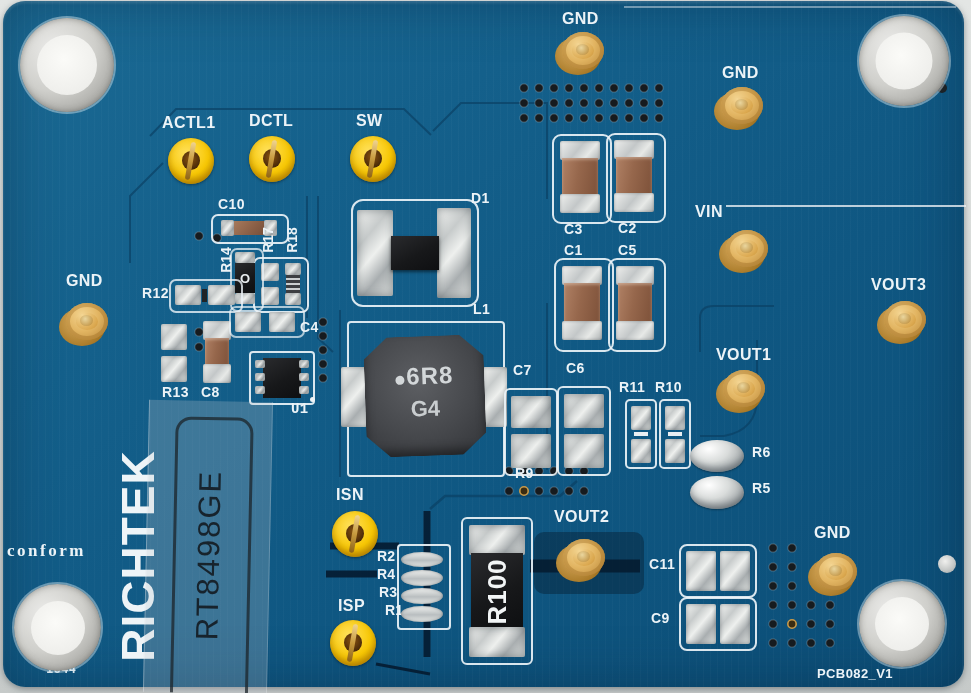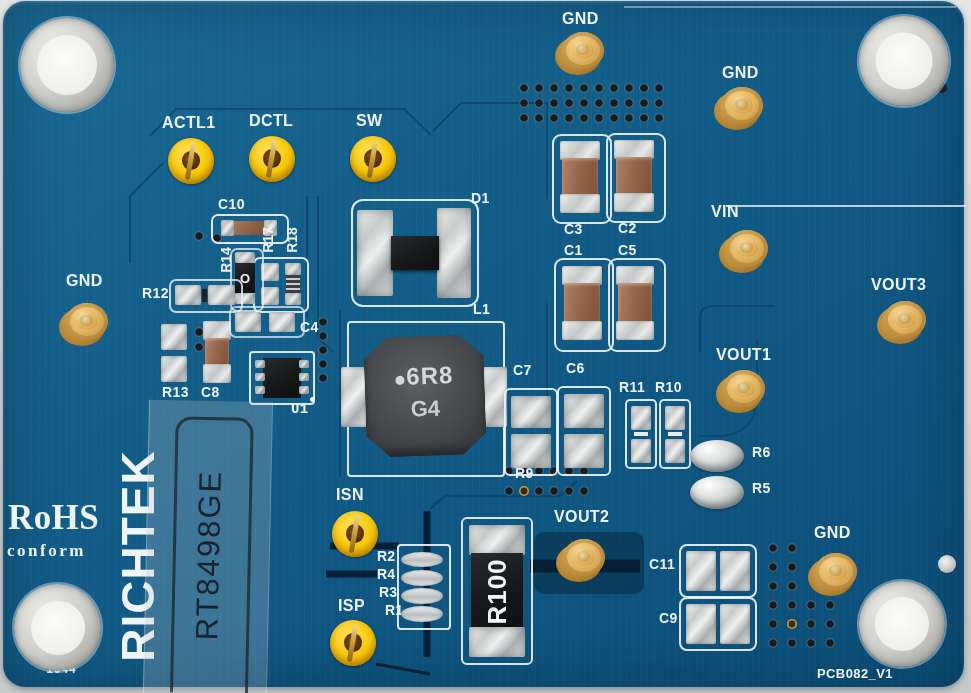--- a/index.html
+++ b/index.html
@@ -169,21 +169,20 @@
         <use href="#via" x="199" y="347"></use>
       <use href="#via" x="323" y="322"></use>
         <use href="#via" x="323" y="336"></use>
         <use href="#via" x="323" y="350"></use>
         <use href="#via" x="323" y="364"></use>
         <use href="#via" x="323" y="378"></use>
       <circle cx="942" cy="88" r="5" fill="#1c2226"></circle>
     </g>
   </svg>
 
-  <div class="lbl" style="left:8px;top:498px;font-family:'Liberation Serif',serif;font-size:35px;">RoHS</div>
   <div class="lbl" style="left:7px;top:541px;font-family:'Liberation Serif',serif;font-size:17px;letter-spacing:2.5px;font-weight:bold;">conform</div>
   <div style="position:absolute;left:94px;top:408px;width:88px;height:296px;display:flex;align-items:center;justify-content:center;">
     <span style="transform:rotate(-90deg);white-space:nowrap;font-weight:bold;font-size:46px;letter-spacing:1px;color:#eef4f7;">RICHTEK</span>
   </div>
   <div class="lbl" style="left:46px;top:662px;font-family:'DejaVu Sans Mono',monospace;font-size:12px;opacity:.9;">1644</div>
   <div class="lbl" style="left:817px;top:666px;font-size:13px;">PCB082_V1</div>
 
   <div class="box" style="left:211px;top:214px;width:74px;height:26px;">
     <div class="pad" style="left:8px;top:4px;width:13px;height:16px;"></div>
     <div class="chip-bar brown" style="left:21px;top:5px;width:30px;height:14px;"></div>
@@ -346,39 +345,39 @@
       <span style="transform:rotate(-90deg);white-space:nowrap;color:#f2f5f6;font-weight:bold;font-size:26px;letter-spacing:1px;">R100</span>
     </div>
     <div class="pad" style="left:6px;top:108px;width:56px;height:30px;box-shadow:inset 0 0 8px rgba(60,70,75,.55);"></div>
   </div>
 
   <div class="lbl sm" style="left:649px;top:556px;">C11</div>
   <div class="box" style="left:679px;top:544px;width:74px;height:50px;border-radius:8px;">
     <div class="pad" style="left:5px;top:5px;width:30px;height:40px;"></div>
     <div class="pad" style="left:39px;top:5px;width:30px;height:40px;"></div>
   </div>
-  <div class="lbl sm" style="left:651px;top:610px;margin-left:8px;">C9</div>
+  <div class="lbl sm" style="left:651px;top:610px;">C9</div>
   <div class="box" style="left:679px;top:597px;width:74px;height:50px;border-radius:8px;">
     <div class="pad" style="left:5px;top:5px;width:30px;height:40px;"></div>
     <div class="pad" style="left:39px;top:5px;width:30px;height:40px;"></div>
   </div>
 
   <div class="lbl" style="left:562px;top:10px;">GND</div>
   <div class="turret" style="left:560px;top:32px;">
       <i></i>
     </div>
   <div class="lbl" style="left:722px;top:64px;">GND</div>
   <div class="turret" style="left:719px;top:87px;">
       <i></i>
     </div>
   <div class="lbl" style="left:66px;top:272px;">GND</div>
   <div class="turret" style="left:64px;top:303px;">
       <i></i>
     </div>
-  <div class="lbl" style="left:711px;top:203px;">VIN</div>
+  <div class="lbl" style="left:695px;top:203px;">VIN</div>
   <div class="turret" style="left:724px;top:230px;">
       <i></i>
     </div>
   <div class="lbl" style="left:871px;top:276px;">VOUT3</div>
   <div class="turret" style="left:882px;top:301px;">
       <i></i>
     </div>
   <div class="lbl" style="left:716px;top:346px;">VOUT1</div>
   <div class="turret" style="left:721px;top:370px;">
       <i></i>

